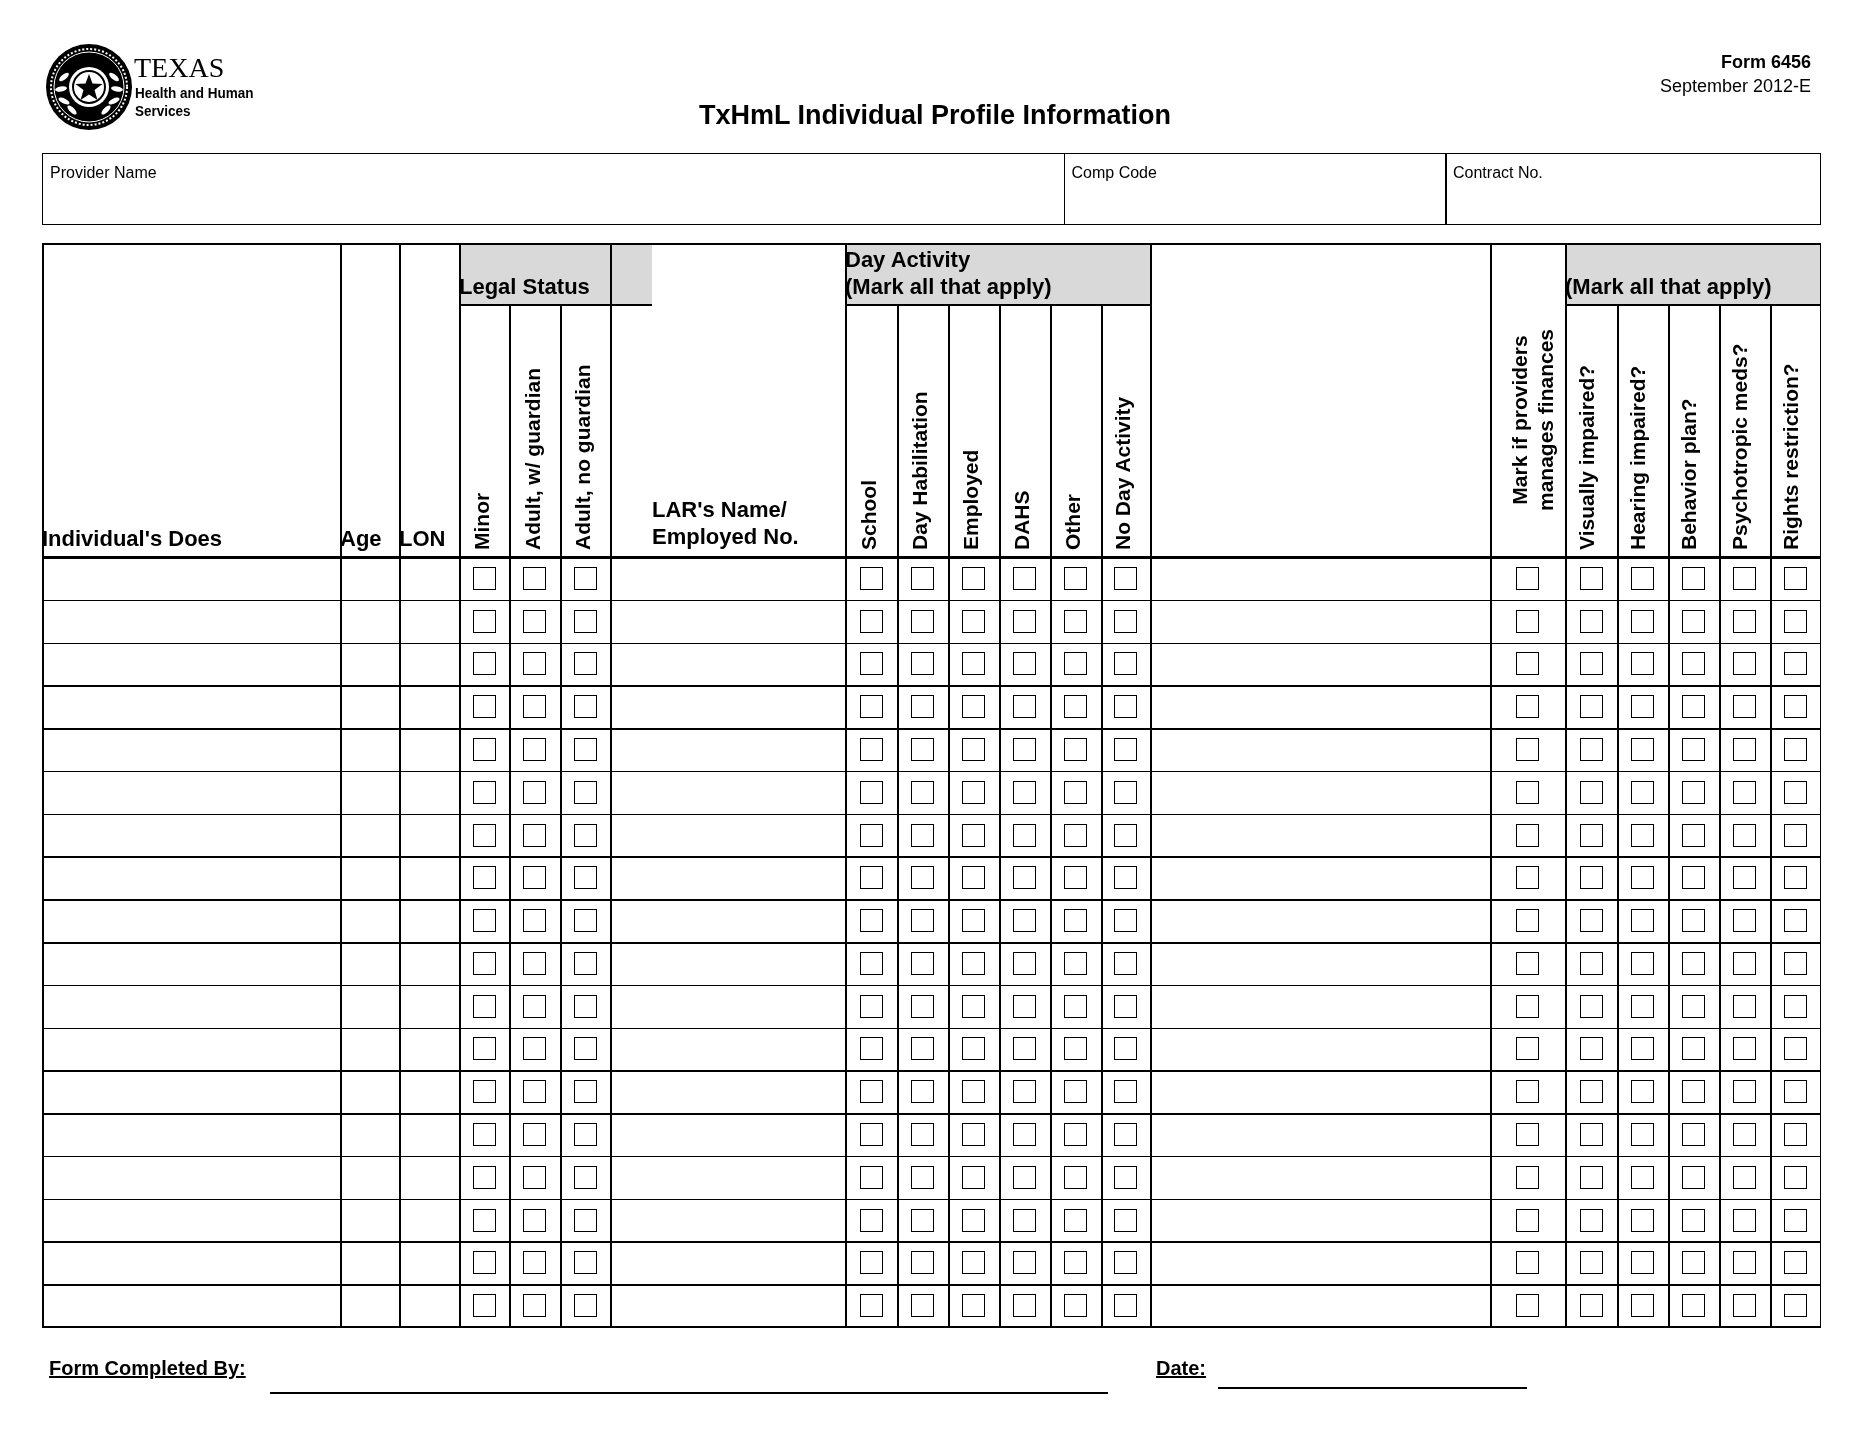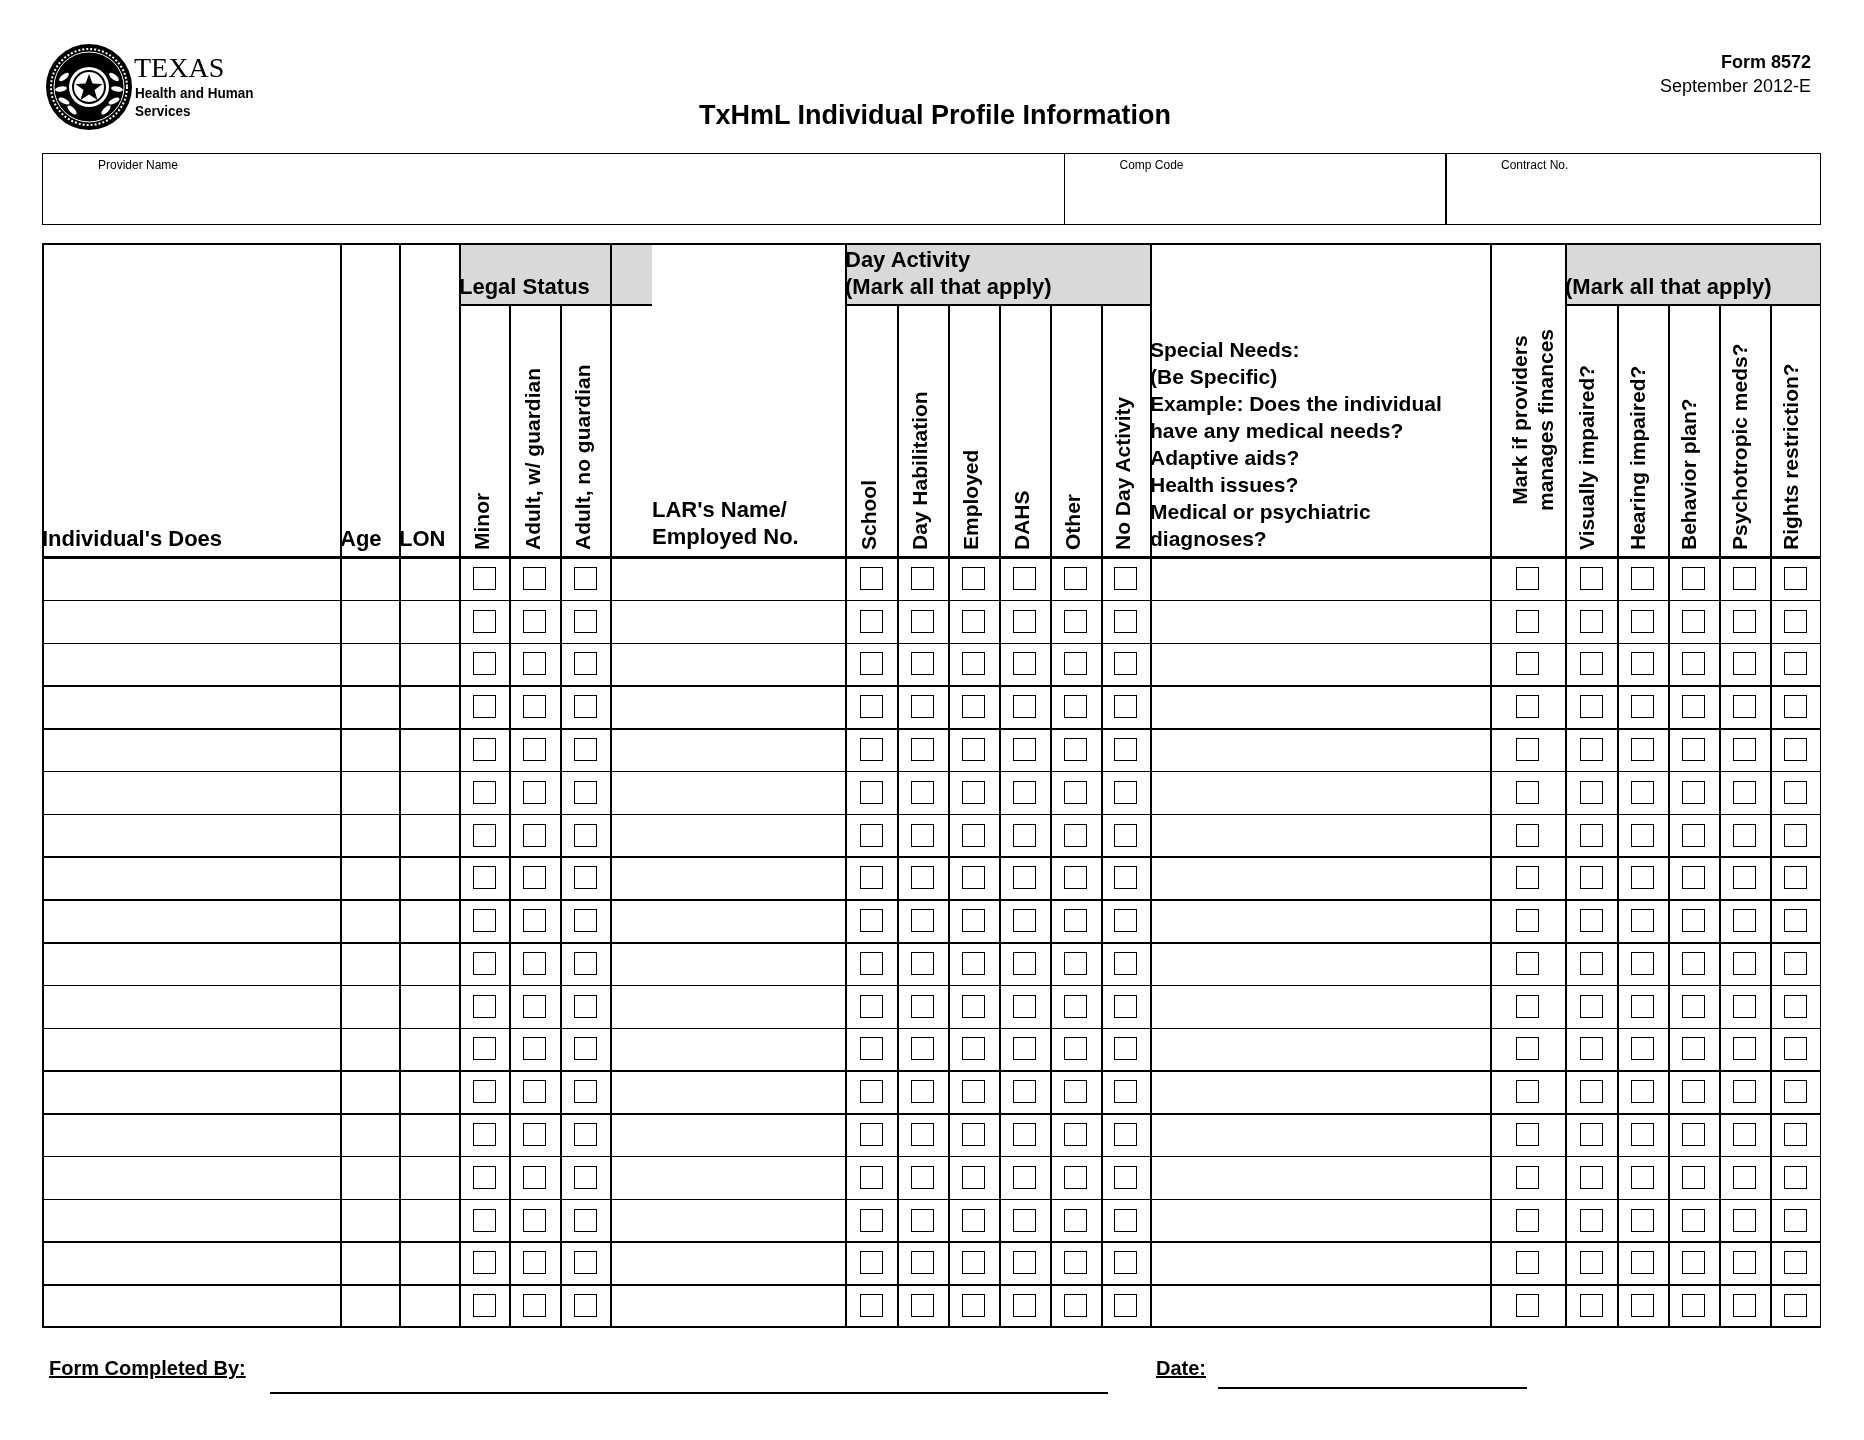--- a/index.html
+++ b/index.html
@@ -5,21 +5,21 @@
   html, body { margin:0; padding:0; background:#fff; }
   body { width:1864px; height:1440px; position:relative; overflow:hidden; font-family:"Liberation Sans", sans-serif; color:#000; }
   .abs { position:absolute; }
   .logo { left:44px; top:42px; width:90px; height:90px; }
   .logo-texas { left:134px; top:54px; font-family:"Liberation Serif", serif; font-size:28px; letter-spacing:0px; line-height:28px; }
   .logo-sub { left:135px; top:84px; font-size:15px; font-weight:bold; line-height:18px; transform:scaleX(0.9); transform-origin:left top; }
   .form-no { right:53px; top:50px; text-align:right; font-size:18px; line-height:24px; }
   .form-no .num { font-weight:bold; }
   .title { left:0; width:1870px; top:100px; text-align:center; font-size:27px; font-weight:bold; }
   .topbox { top:153px; height:72px; border:1.5px solid #000; box-sizing:border-box; }
-  .topbox .lbl { position:absolute; left:7px; top:4px; font-size:12px;margin-left:48px; }
+  .topbox .lbl { position:absolute; left:7px; top:10px; font-size:16px; }
   .topbox .field { position:absolute; left:6px; right:6px; top:34px; bottom:4px; border:none; background:transparent; font-size:18px; outline:none; }
 
   .table { left:42px; top:243px; width:1779px; height:1084px; }
   .vline { position:absolute; width:1.5px; background:#000; }
   .hline { position:absolute; height:1.5px; background:#000; }
   .gray { position:absolute; background:#d9d9d9; }
   .hdr { position:absolute; font-weight:bold; font-size:22px; line-height:27px; }
   .vt { position:absolute; font-weight:bold; font-size:21px; line-height:26px; white-space:nowrap; transform:rotate(-90deg); transform-origin:left top; }
   .cb { position:absolute; width:23px; height:23px; border:1.5px solid #000; box-sizing:border-box; background:#fff; cursor:pointer; }
   .cell-input { position:absolute; border:none; background:transparent; outline:none; font-size:16px; padding:0 6px; box-sizing:border-box; }
@@ -51,21 +51,21 @@
     </g>
   </svg>
 </div>
 <div class="abs logo-texas">TEXAS</div>
 <div class="abs logo-sub">
   <div>Health and Human</div>
   <div>Services</div>
 </div>
 
 <div class="abs form-no">
-  <div class="num">Form 8572</div>
+  <div class="num">Form 6456</div>
   <div>September 2012-E</div>
 </div>
 
 <div class="abs title">TxHmL Individual Profile Information</div>
 
 <div class="abs topbox" style="left:42px; width:1023px;">
   <span class="lbl">Provider Name</span>
   <input class="field" type="text" value="" style="">
 </div>
 <div class="abs topbox" style="left:1063.5px; width:383px;">
@@ -89,30 +89,20 @@
     <div>(Mark all that apply)</div>
   </div>
   <div class="hdr" style="left:1523px; top:30px; width:256px;">(Mark all that apply)</div>
 
   <div class="hdr" style="left:0; top:282px; width:298px;">Individual's Does</div>
   <div class="hdr" style="left:298px; top:282px; width:59px;">Age</div>
   <div class="hdr" style="left:357px; top:282px; width:60px;">LON</div>
   <div class="hdr" style="left:610px; top:253px; width:193px;">
     <div>LAR's Name/</div>
     <div>Employed No.</div>
-  </div>
-  <div class="hdr" style="left:1108px; top:93px; width:380px; font-size:21px;">
-    <div>Special Needs:</div>
-    <div>(Be Specific)</div>
-    <div>Example: Does the individual</div>
-    <div>have any medical needs?</div>
-    <div>Adaptive aids?</div>
-    <div>Health issues?</div>
-    <div>Medical or psychiatric</div>
-    <div>diagnoses?</div>
   </div>
 
   <div class="vt" style="left:427px; top:307px;">Minor</div>
   <div class="vt" style="left:478px; top:307px;">Adult, w/ guardian</div>
   <div class="vt" style="left:528px; top:307px;">Adult, no guardian</div>
 
   <div class="vt" style="left:814px; top:307px;">School</div>
   <div class="vt" style="left:865px; top:307px;">Day Habilitation</div>
   <div class="vt" style="left:916px; top:307px;">Employed</div>
   <div class="vt" style="left:967px; top:307px;">DAHS</div>

